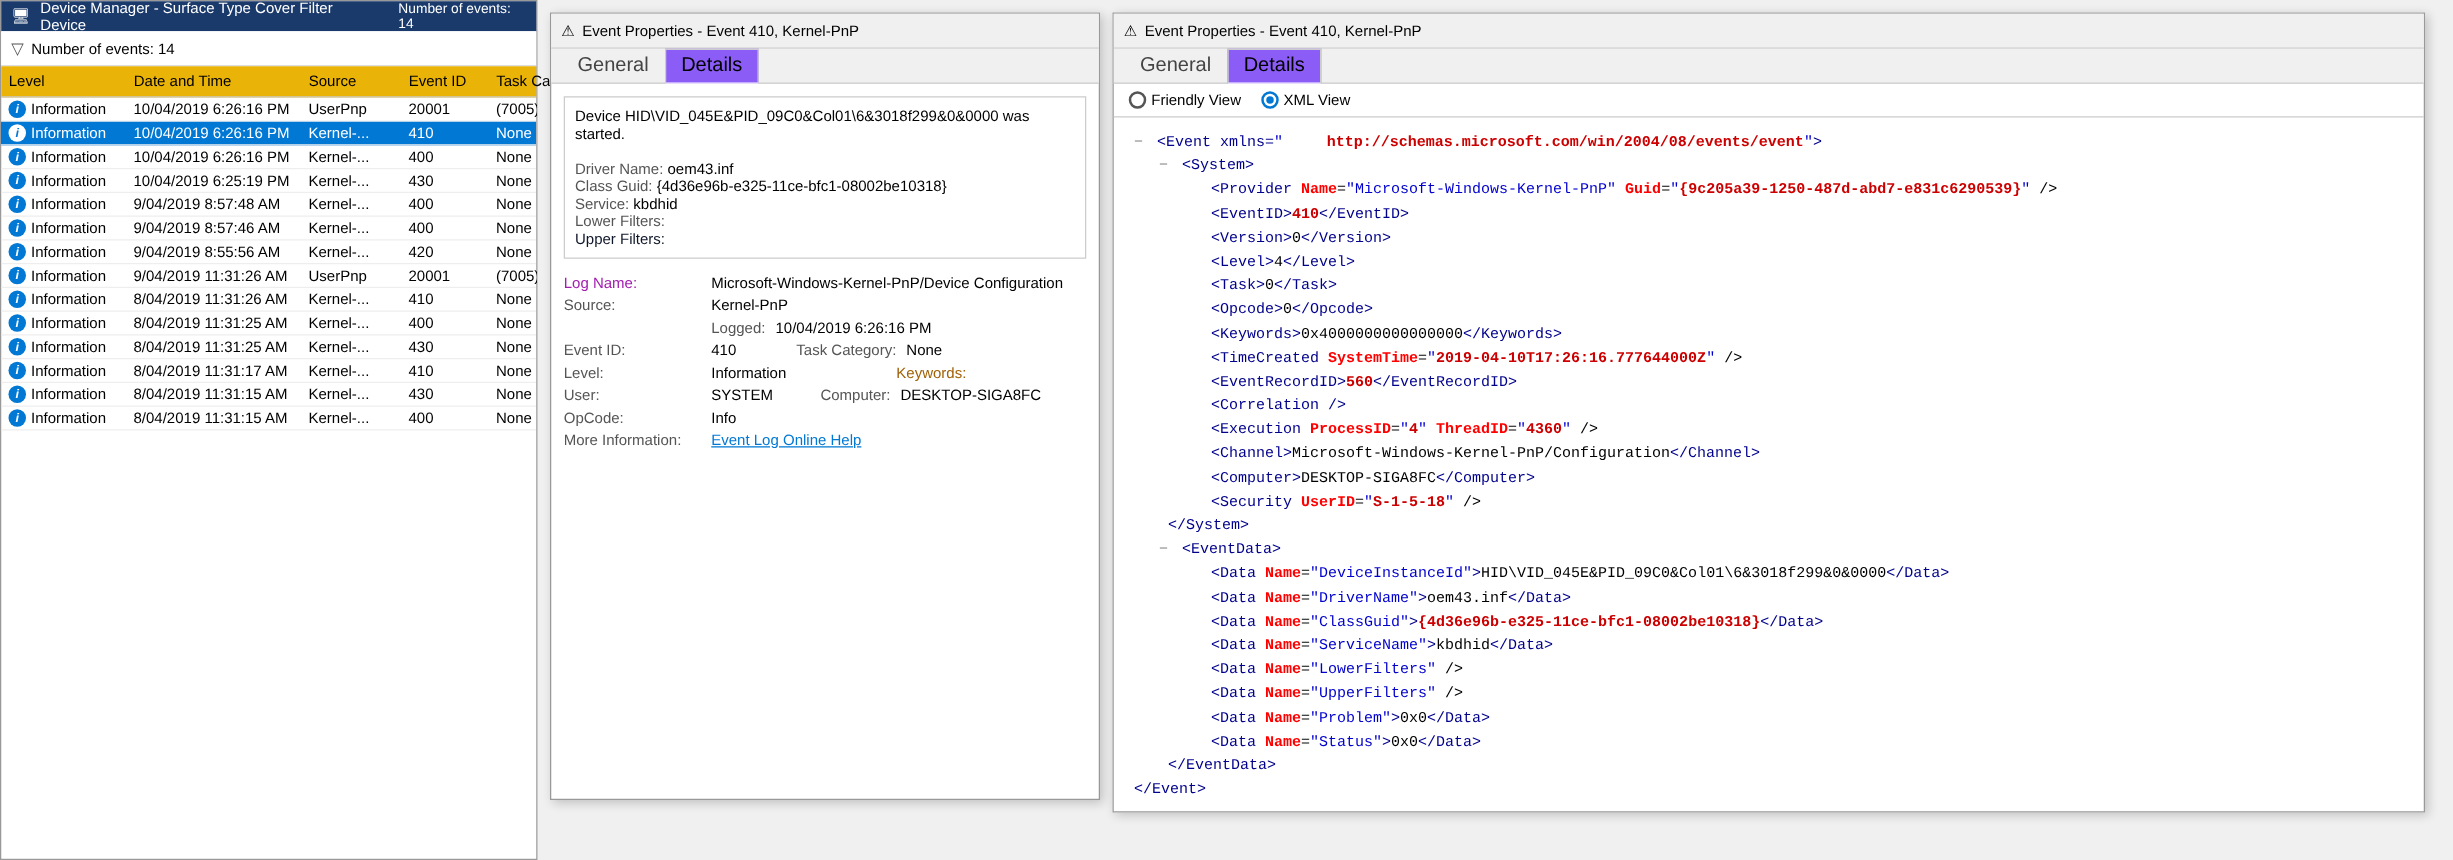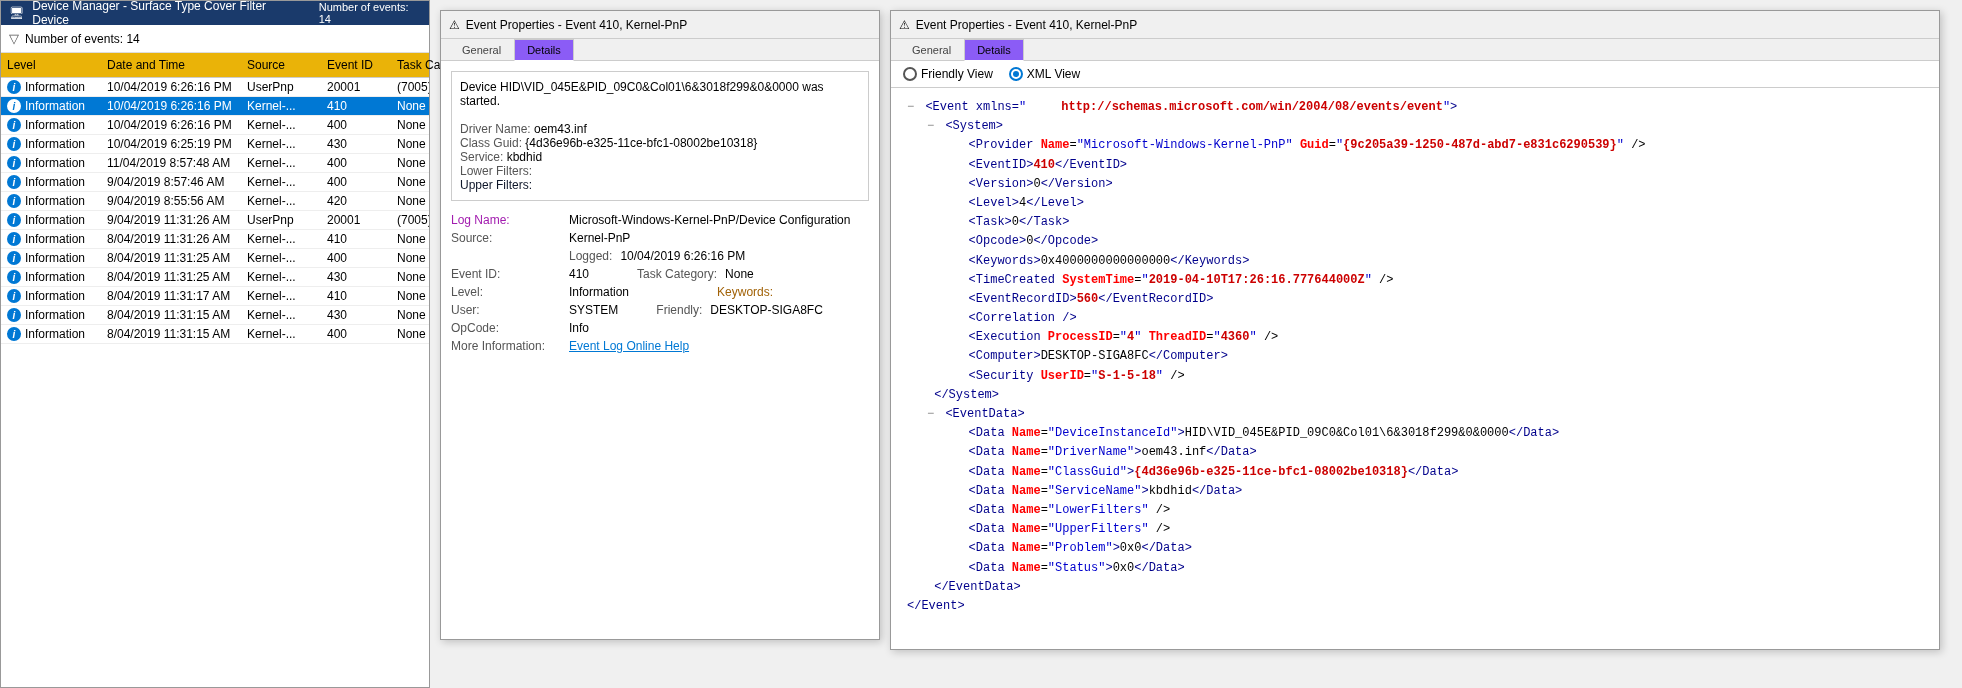--- a/index.html
+++ b/index.html
@@ -131,21 +131,21 @@
       height: 28px;
     }
     .tab-bar {
       display: flex;
       border-bottom: 1px solid #ccc;
       background: #f0f0f0;
       padding: 0 8px;
     }
     .tab {
       padding: 4px 12px;
-      font-size: 11px;
+      font-size: 16px;
       cursor: pointer;
       border: 1px solid transparent;
       margin-bottom: -1px;
       color: #000;
     }
     .tab.active {
       background: #8b5cf6;
       border: 1px solid #ccc;
       border-bottom-color: #fff;
       font-weight: normal;
@@ -299,21 +299,21 @@
     <div class="table-cell">10/04/2019 6:25:19 PM</div>
     <div class="table-cell">Kernel-...</div>
     <div class="table-cell">430</div>
     <div class="table-cell">None</div>
   </div>
       <div class="table-row">
     <div class="table-cell">
       <span class="info-icon">i</span>
       <span>Information</span>
     </div>
-    <div class="table-cell">11/04/2019 8:57:48 AM</div>
+    <div class="table-cell">9/04/2019 8:57:48 AM</div>
     <div class="table-cell">Kernel-...</div>
     <div class="table-cell">400</div>
     <div class="table-cell">None</div>
   </div>
       <div class="table-row">
     <div class="table-cell">
       <span class="info-icon">i</span>
       <span>Information</span>
     </div>
     <div class="table-cell">9/04/2019 8:57:46 AM</div>
@@ -450,21 +450,21 @@
       </span>
       <span style="color:#555">Level:</span>
       <span style="display:flex; gap:8px;">
         <span>Information</span>
         <span style="color:#a16207; margin-left:80px">Keywords:</span>
         <span></span>
       </span>
       <span style="color:#555">User:</span>
       <span style="display:flex; gap:8px;">
         <span>SYSTEM</span>
-        <span style="color:#555; margin-left:30px">Friendly:</span>
+        <span style="color:#555; margin-left:30px">Computer:</span>
         <span>DESKTOP-SIGA8FC</span>
       </span>
       <span style="color:#555">OpCode:</span>
       <span>Info</span>
       <span style="color:#555">More Information:</span>
       <a class="detail-link">Event Log Online Help</a>
     </div>
   </div>
 </div>
 
@@ -523,20 +523,23 @@
 <div class="xml-line xml-indent-2">
   &nbsp;&nbsp;&nbsp;<span class="xml-tag">&lt;EventRecordID&gt;</span><span class="xml-number">560</span><span class="xml-tag">&lt;/EventRecordID&gt;</span>
 </div>
 <div class="xml-line xml-indent-2">
   &nbsp;&nbsp;&nbsp;<span class="xml-tag">&lt;Correlation /&gt;</span>
 </div>
 <div class="xml-line xml-indent-2">
   &nbsp;&nbsp;&nbsp;<span class="xml-tag">&lt;Execution </span><span class="xml-attr-name">ProcessID</span>=<span class="xml-attr-value">"<span class="xml-number">4</span>"</span> <span class="xml-attr-name">ThreadID</span>=<span class="xml-attr-value">"<span class="xml-number">4360</span>"</span> /&gt;
 </div>
 <div class="xml-line xml-indent-2">
+  &nbsp;&nbsp;&nbsp;<span class="xml-tag">&lt;Channel&gt;</span>Microsoft-Windows-Kernel-PnP/Configuration<span class="xml-tag">&lt;/Channel&gt;</span>
+</div>
+<div class="xml-line xml-indent-2">
   &nbsp;&nbsp;&nbsp;<span class="xml-tag">&lt;Computer&gt;</span>DESKTOP-SIGA8FC<span class="xml-tag">&lt;/Computer&gt;</span>
 </div>
 <div class="xml-line xml-indent-2">
   &nbsp;&nbsp;&nbsp;<span class="xml-tag">&lt;Security </span><span class="xml-attr-name">UserID</span>=<span class="xml-attr-value">"<span class="xml-number">S-1-5-18</span>"</span> /&gt;
 </div>
 <div class="xml-line xml-indent-1">
   &nbsp;<span class="xml-tag">&lt;/System&gt;</span>
 </div>
 <div class="xml-line xml-indent-1">
   <span class="xml-collapse">−</span>

